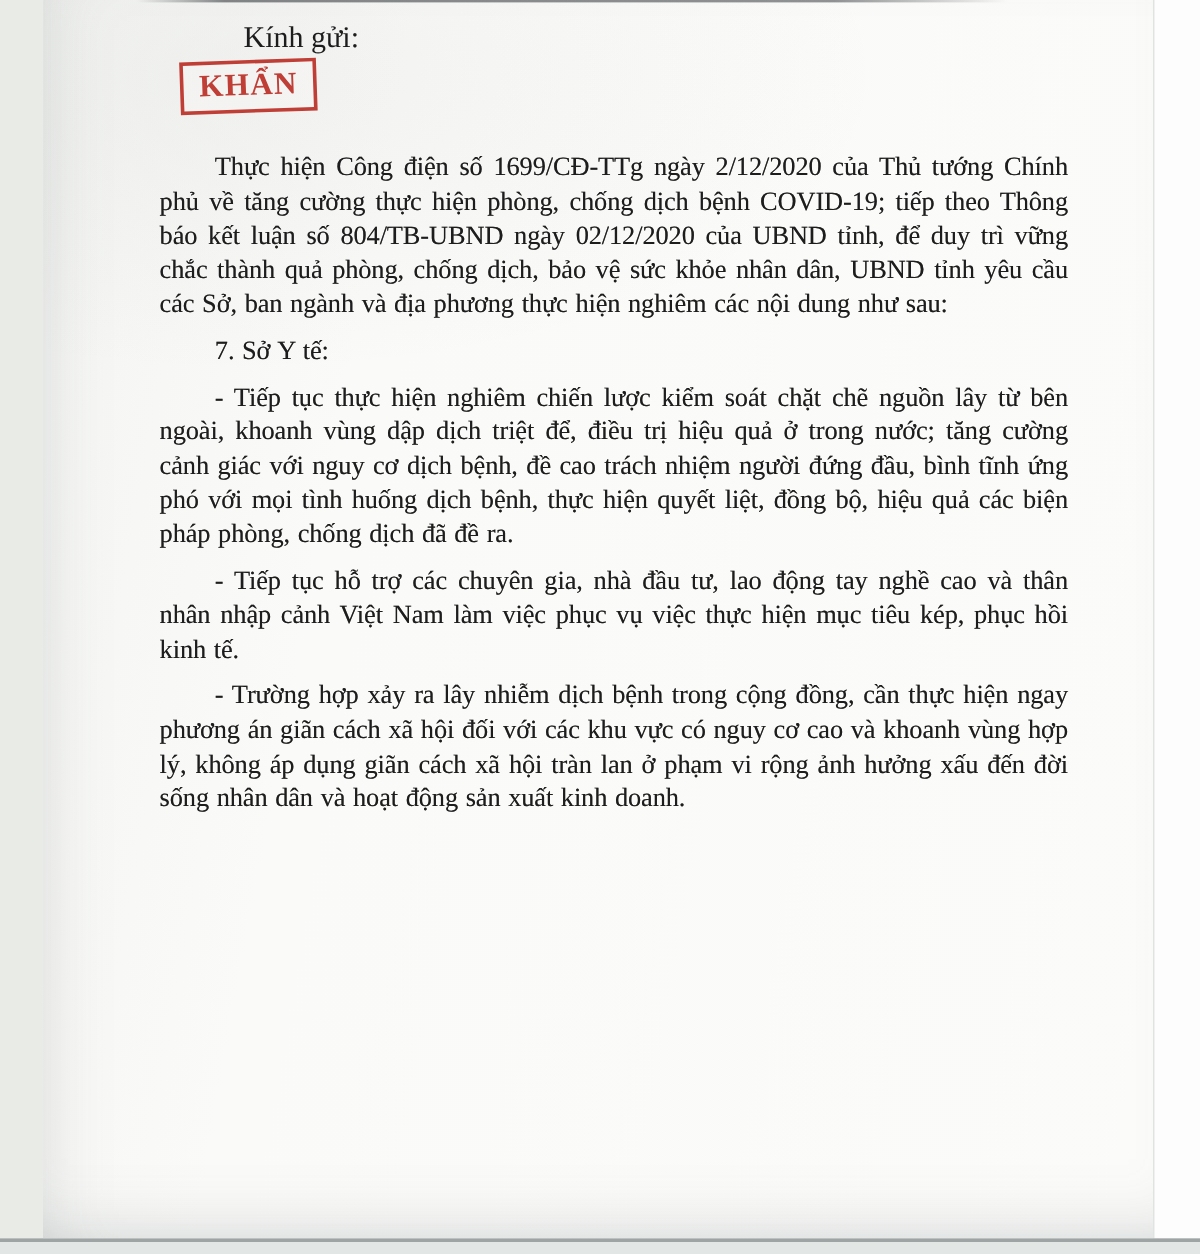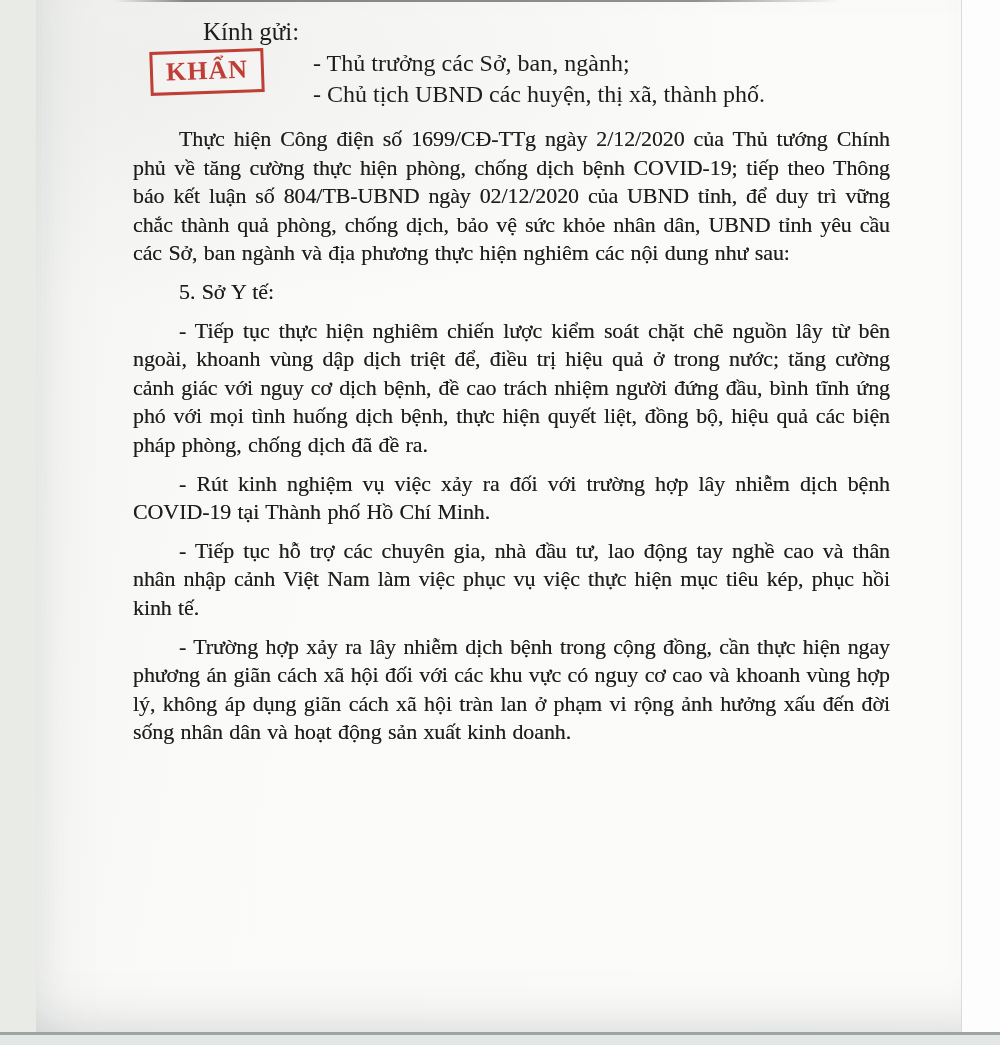--- a/index.html
+++ b/index.html
@@ -106,29 +106,24 @@
 <div class="scan">
   <div class="margin-left"></div>
 
   <div class="page">
     <div class="top-edge"></div>
 
     <div class="salutation">Kính gửi:</div>
 
     <div class="stamp">KHẨN</div>
 
-    <div class="recipients">
-      <div class="recipient">- Thủ trưởng các Sở, ban, ngành;</div>
-      <div class="recipient">- Chủ tịch UBND các huyện, thị xã, thành phố.</div>
-    </div>
 
     <div class="body-text">
         <p>Thực hiện Công điện số 1699/CĐ-TTg ngày 2/12/2020 của Thủ tướng Chính phủ về tăng cường thực hiện phòng, chống dịch bệnh COVID-19; tiếp theo Thông báo kết luận số 804/TB-UBND ngày 02/12/2020 của UBND tỉnh, để duy trì vững chắc thành quả phòng, chống dịch, bảo vệ sức khỏe nhân dân, UBND tỉnh yêu cầu các Sở, ban ngành và địa phương thực hiện nghiêm các nội dung như sau:</p>
-        <p class="heading">5. Sở Y tế:</p>
+        <p class="heading">7. Sở Y tế:</p>
         <p>- Tiếp tục thực hiện nghiêm chiến lược kiểm soát chặt chẽ nguồn lây từ bên ngoài, khoanh vùng dập dịch triệt để, điều trị hiệu quả ở trong nước; tăng cường cảnh giác với nguy cơ dịch bệnh, đề cao trách nhiệm người đứng đầu, bình tĩnh ứng phó với mọi tình huống dịch bệnh, thực hiện quyết liệt, đồng bộ, hiệu quả các biện pháp phòng, chống dịch đã đề ra.</p>
-        <p>- Rút kinh nghiệm vụ việc xảy ra đối với trường hợp lây nhiễm dịch bệnh COVID-19 tại Thành phố Hồ Chí Minh.</p>
         <p>- Tiếp tục hỗ trợ các chuyên gia, nhà đầu tư, lao động tay nghề cao và thân nhân nhập cảnh Việt Nam làm việc phục vụ việc thực hiện mục tiêu kép, phục hồi kinh tế.</p>
         <p>- Trường hợp xảy ra lây nhiễm dịch bệnh trong cộng đồng, cần thực hiện ngay phương án giãn cách xã hội đối với các khu vực có nguy cơ cao và khoanh vùng hợp lý, không áp dụng giãn cách xã hội tràn lan ở phạm vi rộng ảnh hưởng xấu đến đời sống nhân dân và hoạt động sản xuất kinh doanh.</p>
       </div>
   </div>
 
   <div class="margin-bottom"></div>
 </div>
 
 </body></html>

